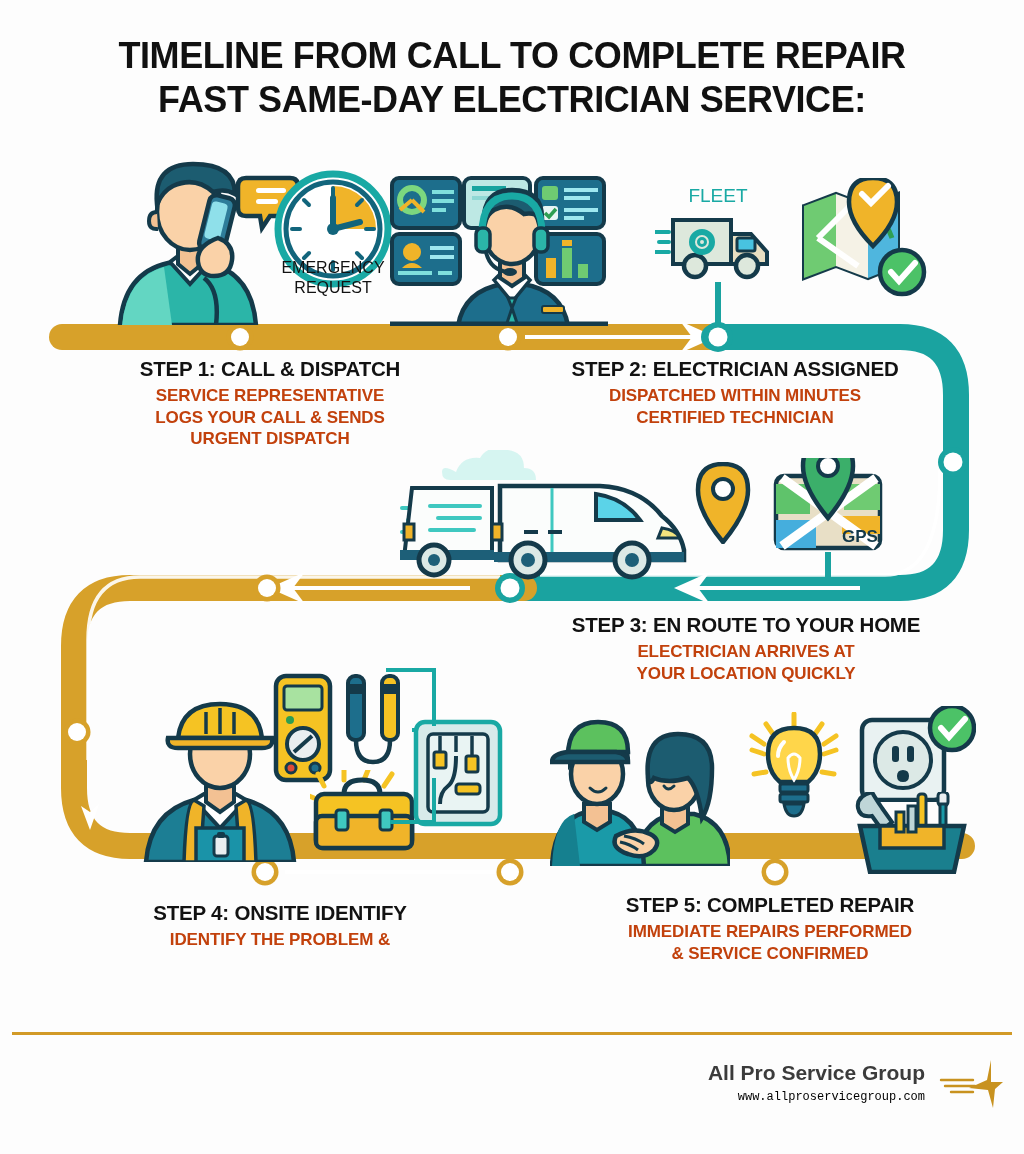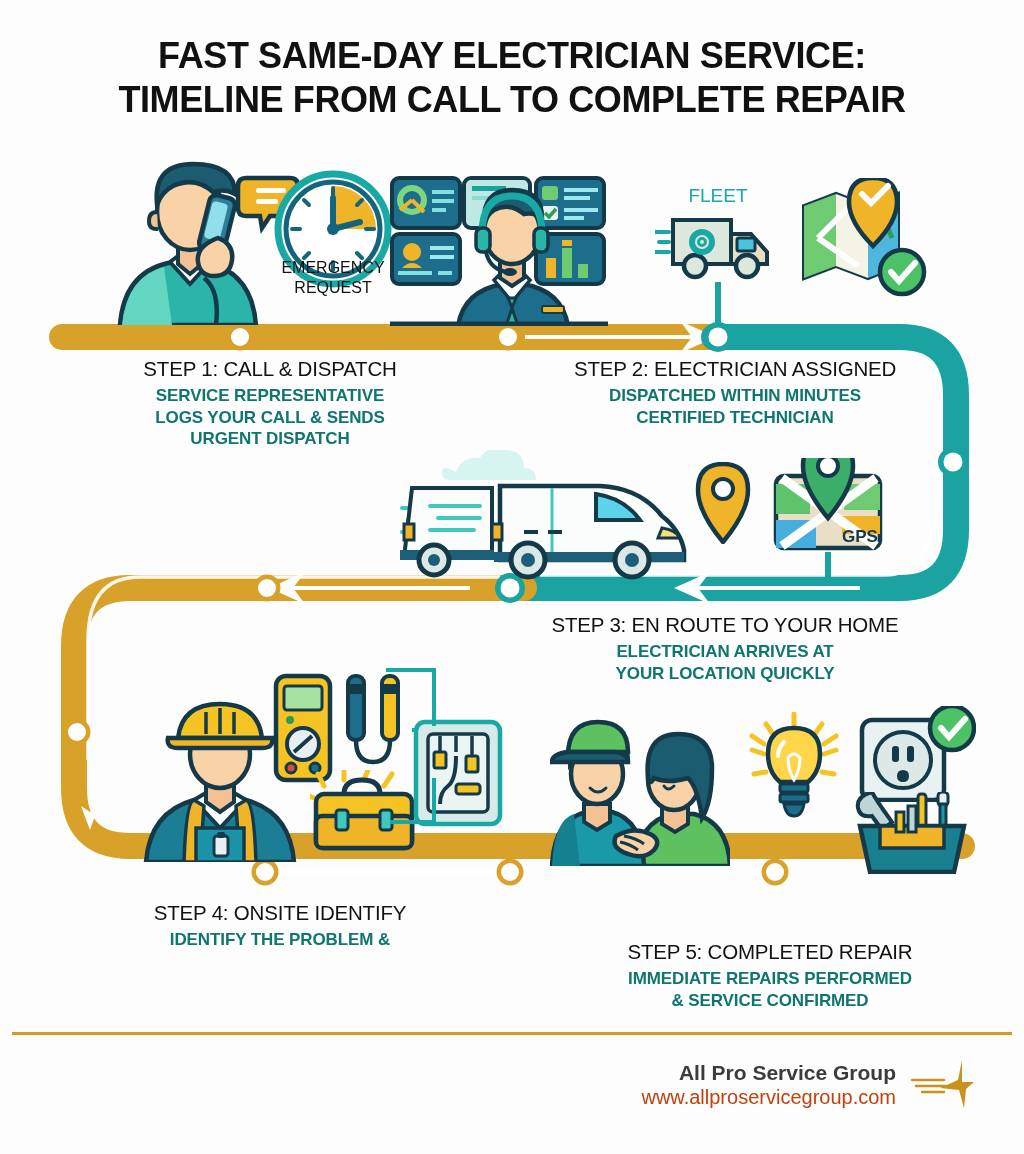--- a/index.html
+++ b/index.html
@@ -18,64 +18,64 @@
     font-weight:bold; font-size:36px; letter-spacing:-0.4px;
     color:#111111; line-height:44px; white-space:nowrap;
   }
 
   
   #timeline { position:absolute; top:0; left:0; width:1024px; height:1010px; }
 
   
   .step-text { position:absolute; text-align:center; }
   .step-title {
-    font-weight:normal; font-size:20.5px; color:#121212;
+    font-weight:bold; font-size:20.5px; color:#121212;
     letter-spacing:-0.2px; line-height:26px; white-space:nowrap;
   }
   .step-desc {
-    font-weight:bold; font-size:17px; color:#0f766e;
+    font-weight:bold; font-size:17px; color:#c2410c;
     line-height:21.5px; letter-spacing:-0.1px; margin-top:3px;
   }
 
   
   .icon-label {
     position:absolute; font-weight:normal; color:#121212; text-align:center;
     line-height:20px; letter-spacing:0px;
   }
 
   
   .footer-rule {
     position:absolute; left:12px; top:1032px; width:1000px; height:3px;
     background:#d29a27;
   }
   .footer-wrap {
     position:absolute; left:0; top:1058px; width:1024px;
     display:flex; justify-content:flex-end; align-items:center;
-    padding-right:48px;
+    padding-right:19px;
   }
   .footer-text { text-align:right; margin-right:14px; }
   .footer-name {
     font-weight:bold; font-size:21px; color:#3b3b3b; line-height:26px;
   }
   .footer-url {
-    font-size:20px; color:#c2410c; line-height:22px;
+    font-size:12px; color:#000000; line-height:22px;font-family:Liberation Mono, monospace;
   }
   .footer-logo { width:66px; height:52px; flex:0 0 auto; }
 
   
   .art { position:absolute; }
 </style>
 </head>
 <body>
 
 <div id="page">
 
   <div class="title-block">
+    <div class="title-line">TIMELINE FROM CALL TO COMPLETE REPAIR</div>
     <div class="title-line">FAST SAME-DAY ELECTRICIAN SERVICE:</div>
-    <div class="title-line">TIMELINE FROM CALL TO COMPLETE REPAIR</div>
   </div>
 
   <svg id="timeline" viewBox="0 0 1024 1010">
     <defs>
       <marker id="arrW" markerWidth="12" markerHeight="12" refX="6" refY="6" orient="auto">
         <path d="M1,2 L10,6 L1,10 L4,6 Z" fill="#ffffff"></path>
       </marker>
     </defs>
 
     <path d="M62,337 H714" stroke="#D7A12A" stroke-width="26" fill="none" stroke-linecap="round"></path>
@@ -470,36 +470,36 @@
   </div>
 
   <div class="step-text" style="left:520px; top:356px; width:430px;">
     <div class="step-title">STEP 2: ELECTRICIAN ASSIGNED</div>
     <div class="step-desc">
       <div>DISPATCHED WITHIN MINUTES</div>
       <div>CERTIFIED TECHNICIAN</div>
     </div>
   </div>
 
-  <div class="step-text" style="left:505px; top:612px; width:440px;">
+  <div class="step-text" style="left:526px; top:612px; width:440px;">
     <div class="step-title">STEP 3: EN ROUTE TO YOUR HOME</div>
     <div class="step-desc">
       <div>ELECTRICIAN ARRIVES AT</div>
       <div>YOUR LOCATION QUICKLY</div>
     </div>
   </div>
 
   <div class="step-text" style="left:60px; top:900px; width:440px;">
     <div class="step-title">STEP 4: ONSITE IDENTIFY</div>
     <div class="step-desc">
       <div>IDENTIFY THE PROBLEM &amp;</div>
     </div>
   </div>
 
-  <div class="step-text" style="left:550px; top:939px; width:440px;">
+  <div class="step-text" style="left:550px; top:892px; width:440px;">
     <div class="step-title">STEP 5: COMPLETED REPAIR</div>
     <div class="step-desc">
       <div>IMMEDIATE REPAIRS PERFORMED</div>
       <div>&amp; SERVICE CONFIRMED</div>
     </div>
   </div>
 
   <div class="footer-rule"></div>
 
   <div class="footer-wrap">

